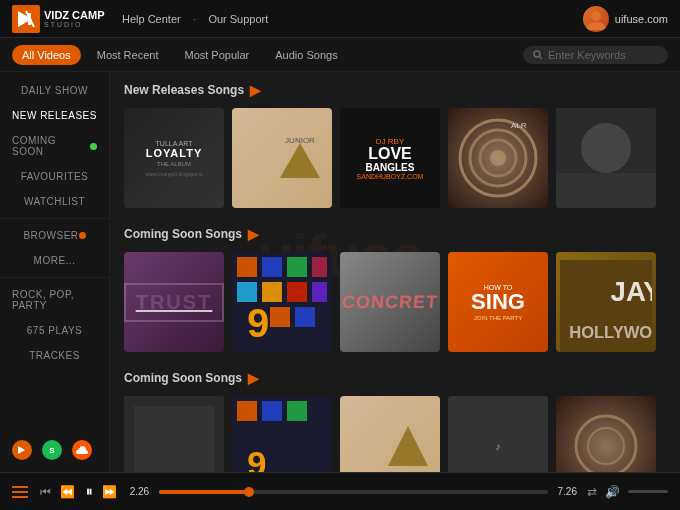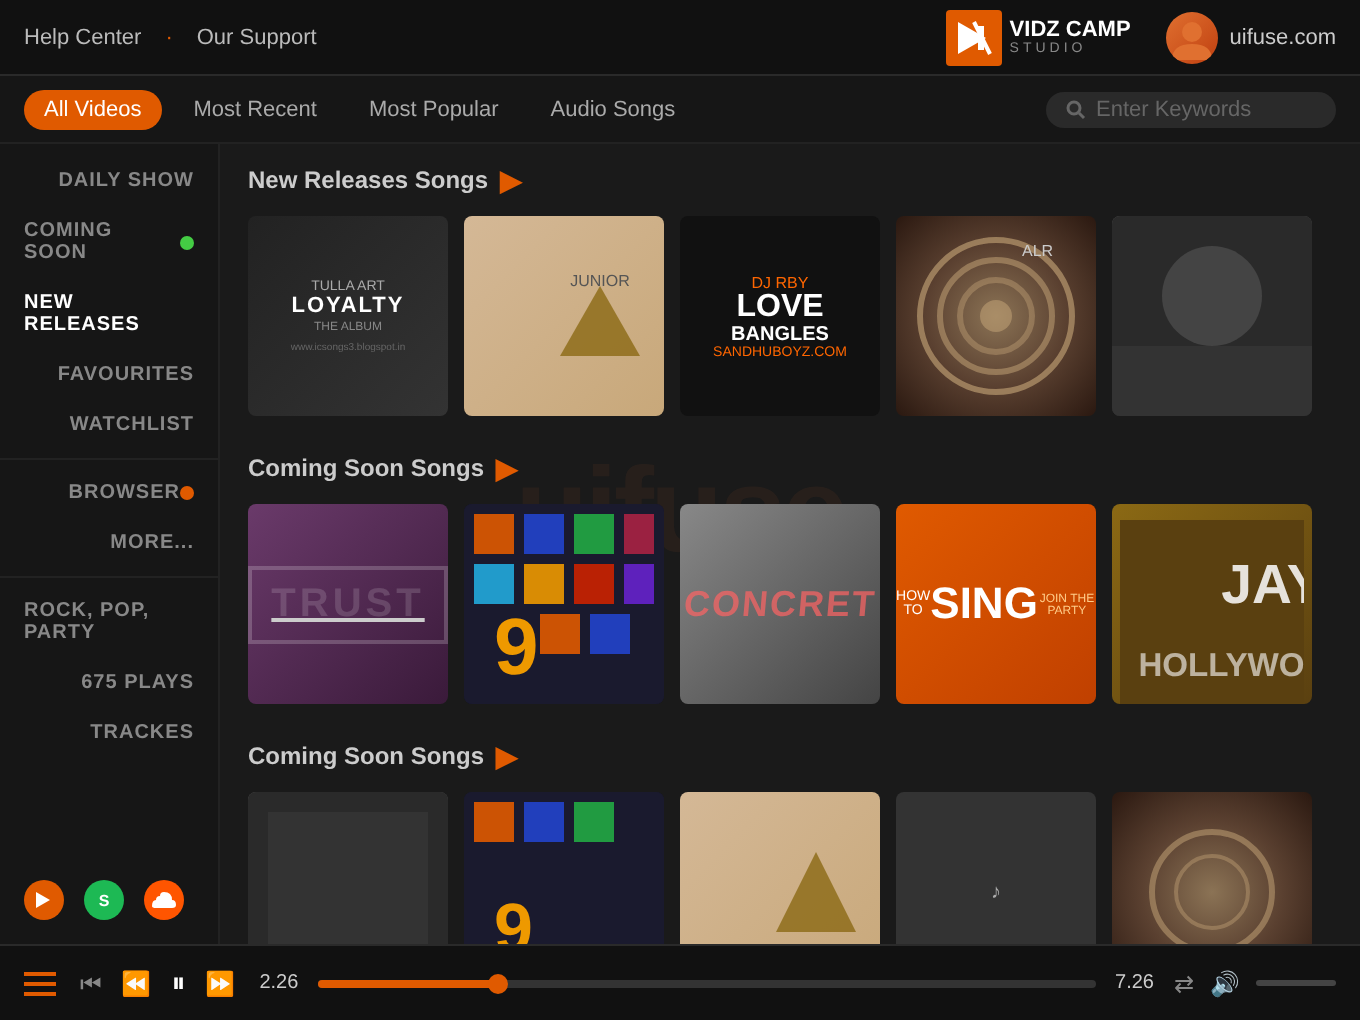--- a/index.html
+++ b/index.html
@@ -125,22 +125,21 @@
     }
     .sidebar-item {
       padding: 7px 12px;
       font-size: 10px;
       color: #888;
       text-transform: uppercase;
       letter-spacing: 0.5px;
       cursor: pointer;
       display: flex;
       align-items: center;
-      justify-content: flex-end;
-      font-weight: bold;
+      justify-content: center;
     }
     .sidebar-item .dot-indicator {
       width: 7px;
       height: 7px;
       border-radius: 50%;
     }
     .dot-green { background: #44cc44; }
     .dot-orange { background: #e05a00; }
     .sidebar-divider {
       border-bottom: 1px solid #222;
@@ -313,24 +312,24 @@
       font-size: 18px;
       font-weight: bold;
       color: rgba(255,100,100,0.7);
       letter-spacing: 1px;
       transform: skewX(-5deg);
     }
 
     .album-howtosing {
       background: linear-gradient(135deg, #e05a00 0%, #c04000 100%);
       display: flex;
-      flex-direction: row;
-      align-items: center;
-      justify-content: center;
-      text-align: center;
+      flex-direction: column;
+      align-items: center;
+      justify-content: center;
+      text-align: right;
     }
     .album-howtosing .hts-how { font-size: 7px; color: #fff; }
     .album-howtosing .hts-sing { font-size: 22px; font-weight: bold; color: #fff; line-height: 1; }
 
     .album-jay {
       background: linear-gradient(135deg, #8B6914 0%, #5a4010 100%);
       display: flex;
       align-items: flex-start;
       justify-content: flex-end;
       padding: 4px;
@@ -439,36 +438,36 @@
       position: absolute;
       top: 0; left: 0;
       width: 100%;
       height: 100%;
     }
   </style>
 </head>
 <body>
 
 <div id="topbar">
-  <div id="nav-links">
-    <a href="#">Help Center</a>
-    <span style="color:#e05a00">·</span>
-    <a href="#">Our Support</a>
-  </div>
   <div id="logo-area">
     <svg id="logo-icon" viewBox="0 0 28 28">
       <rect width="28" height="28" fill="#e05a00" rx="2"></rect>
       <polygon points="6,6 6,22 20,14" fill="white"></polygon>
       <rect x="16" y="8" width="3" height="12" fill="white"></rect>
       <line x1="14" y1="6" x2="22" y2="22" stroke="white" stroke-width="2"></line>
     </svg>
     <div>
       <div style="font-size:11px;font-weight:bold;color:#fff;">VIDZ CAMP</div>
       <div style="font-size:7px;color:#888;letter-spacing:2px;">STUDIO</div>
     </div>
+  </div>
+  <div id="nav-links">
+    <a href="#">Help Center</a>
+    <span style="color:#e05a00">·</span>
+    <a href="#">Our Support</a>
   </div>
   <div id="user-area">
     <div id="user-avatar">
       <svg width="26" height="26" viewBox="0 0 26 26">
         <circle cx="13" cy="10" r="5" fill="#e07030"></circle>
         <path d="M3,24 Q3,16 13,16 Q23,16 23,24" fill="#e07030"></path>
       </svg>
     </div>
     <span id="user-name">uifuse.com</span>
   </div>
@@ -487,26 +486,26 @@
     <input type="text" placeholder="Enter Keywords" style="">
   </div>
 </div>
 
 <div id="main">
 
   <div id="sidebar">
     <div class="sidebar-item">
       <span>Daily Show</span>
     </div>
+    <div class="sidebar-item" style="color:#fff;">
+      <span>New Releases</span>
+    </div>
     <div class="sidebar-item">
       <span>Coming Soon</span>
       <span class="dot-indicator dot-green"></span>
-    </div>
-    <div class="sidebar-item" style="color:#fff;">
-      <span>New Releases</span>
     </div>
     <div class="sidebar-item">
       <span>Favourites</span>
     </div>
     <div class="sidebar-item">
       <span>Watchlist</span>
     </div>
     <div class="sidebar-divider"></div>
     <div class="sidebar-item">
       <span>Browser</span>

